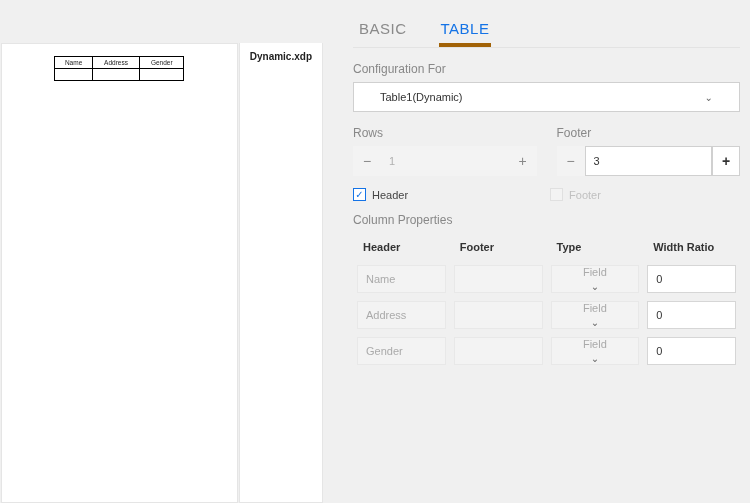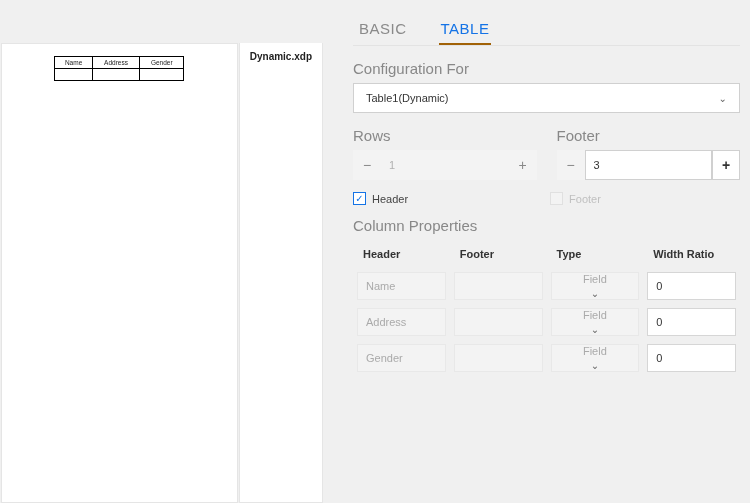--- a/index.html
+++ b/index.html
@@ -10,23 +10,23 @@
   .preview-table { border-collapse: collapse; margin: 0 auto; width: 130px; }
   .preview-table th, .preview-table td { border: 1px solid #000; font-size: 6.5px; font-weight: normal; text-align: center; padding: 2px 3px; height: 12px; }
   .preview-table th { font-weight: normal; color: #222; }
   .preview-footer { background: #fff; border: 1px solid #e5e5e5; border-top: none; padding: 8px 10px; }
   .file-name { font-size: 10px; font-weight: 700; color: #222; }
   .meta-row { margin-top: 6px; display: flex; gap: 14px; align-items: center; color: #9e9e9e; font-size: 9px; }
   .meta-row .icon { display: inline-flex; align-items: center; gap: 3px; }
   .right-panel { flex: 1; padding: 14px 10px 14px 30px; }
   .tabs { display: flex; gap: 30px; border-bottom: 1px solid #e3e3e3; padding-bottom: 0; margin-bottom: 14px; padding-left: 4px; }
   .tab { font-size: 15px; letter-spacing: .5px; color: #8a8a8a; padding: 6px 2px; border-bottom: 2px solid transparent; cursor: pointer; }
-  .tab.active { color: #1473e6; border-bottom: 2px solid #a16207; font-weight: 500; }
-  .section-label { font-size: 15px; color: #888; margin-bottom: 6px; }
-  .select-like { border: 1px solid #d0d0d0; background: #fff; padding: 8px 12px; display: flex; justify-content: space-between; align-items: center; font-size: 11px; color: #333; cursor: pointer; }
+  .tab.active { color: #1473e6; border-bottom: 4px solid #a16207; font-weight: 500; }
+  .section-label { font-size: 12px; color: #888; margin-bottom: 6px; }
+  .select-like { border: 1px solid #d0d0d0; background: #fff; padding: 8px 26px; display: flex; justify-content: space-between; align-items: center; font-size: 11px; color: #333; cursor: pointer; }
   .caret { font-size: 10px; color: #666; }
   .row-cols { display: flex; gap: 20px; margin-top: 14px; }
   .group { flex: 1; }
   .stepper { display: flex; background: #f3f3f3; border: none; height: 30px; }
   .stepper.white .val { background: #fff; border: 1px solid #d0d0d0; }
   .st-btn { width: 28px; display: flex; align-items: center; justify-content: center; color: #888; cursor: pointer; user-select: none; font-size: 14px; }
   .st-btn.white { background: #fff; border: 1px solid #d0d0d0; }
   .val { flex: 1; display: flex; align-items: center; padding: 0 8px; font-size: 11px; color: #444; }
   .val.disabled { color: #b0b0b0; }
   .hf-row { display: flex; gap: 60px; margin-top: 12px; align-items: center; }

